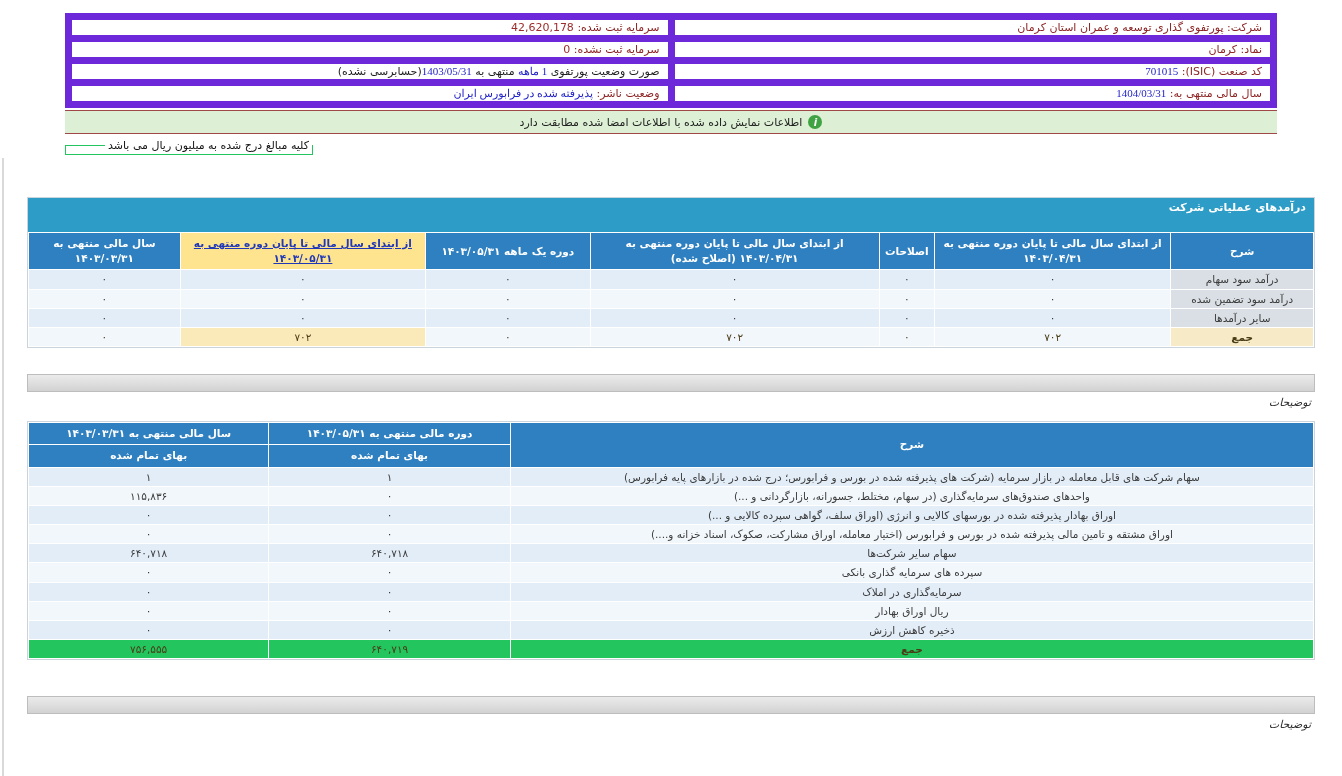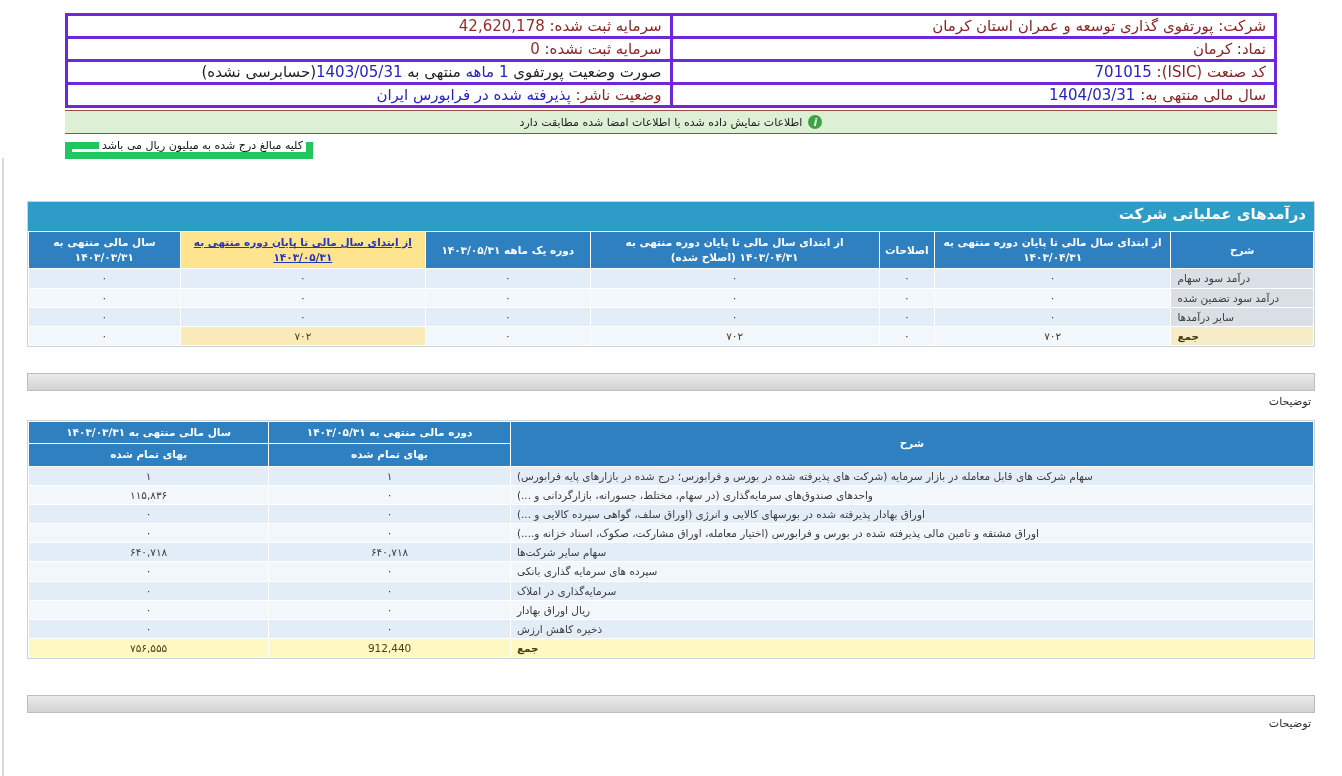--- a/index.html
+++ b/index.html
@@ -10,30 +10,30 @@
     font-size:11px;
     color:#333;
     position:relative;
     overflow:hidden;
   }
 
   
   .top { margin:13px 65px 0 65px; }
   table.info { width:100%; border-collapse:collapse; }
   table.info td {
-    border:3px solid #6d28d9;
+    border:7px solid #6d28d9;
     padding:1px 8px;
     height:18px;
-    font-size:15px;
+    font-size:11px;
     white-space:nowrap;
   }
   table.info td.half { width:50%; }
   .maroon { color:#8d2424; }
   .red    { color:#9c2b2b; }
-  .blue   { color:#2323c8; }
+  .blue   { color:#2323c8;font-family:Liberation Serif, serif; }
   .dark   { color:#1e1e1e; }
 
   
   .banner {
     margin:2px 65px 0 65px;
     background:#ddefd4;
     border-top:1px solid #a04848;
     border-bottom:1px solid #a04848;
     height:24px;
     display:flex;
@@ -53,36 +53,36 @@
     font-size:10px;
     display:flex; align-items:center; justify-content:center;
     flex:0 0 auto;
   }
 
   
   fieldset.amounts {
     width:248px;
     margin:5px auto 0 65px;  
     margin-right:65px;
-    border:7px solid #22c55e;
+    border:1px solid #22c55e;
     height:16px;
   }
   
   fieldset.amounts { margin:5px auto 0 65px; margin-right:auto; margin-left:65px; }
   fieldset.amounts legend { font-size:11px; color:#141414; padding:0 3px; }
 
   
   .main { margin:42px 27px 0 27px; }
   .tbl-wrap { border:1px solid #ccd4db; }
   .title-bar {
     color:#fff;
     font-weight:bold;
-    font-size:15px;
+    font-size:11px;
     text-align:right;
-    padding:3px 8px 8px 8px;
+    padding:3px 8px 18px 8px;
     background:#2d9dc7;
   }
   table.data { width:100%; border-collapse:collapse; table-layout:fixed; }
   table.data thead th {
     background:#2f80c0;
     color:#fff;
     font-weight:bold;
     font-size:10.5px;
     border:1px solid #fff;
     padding:3px 4px;
@@ -98,51 +98,52 @@
   }
   table.data tbody td {
     border:1px solid #fff;
     font-size:10.5px;
     padding:2px 6px;
     height:18px;
     text-align:center;
     color:#3c3c3c;
     line-height:1.35;
   }
-  table.data tbody td.lbl { text-align:left; }
+  table.data tbody td.lbl { text-align:center; }
 
   
   .t1 tbody td.lbl { background:#d9dfe4; }
   .t1 tbody tr:nth-child(odd)  td.val { background:#e3edf7; }
   .t1 tbody tr:nth-child(even) td.val { background:#f2f7fb; }
   .t1 tbody td.val.hl { background:#fdf0c5; }
   .t1 tbody tr.total td { background:#f7ebc7; color:#4a3c16; }
   .t1 tbody tr.total td.lbl { font-weight:bold; }
   .t1 tbody tr.total td.val.hl { background:#fbeab9; }
 
   
   .t2 tbody tr:nth-child(odd)  td { background:#e3edf7; }
   .t2 tbody tr:nth-child(even) td { background:#f2f7fb; }
-  .t2 tbody tr.total td { background:#fef9c3; color:#4a3c16; }
+  .t2 tbody tr.total td { background:#22c55e; color:#4a3c16; }
   .t2 tbody tr.total td.lbl { font-weight:bold; }
 
   
   .notes-bar {
     height:18px;
     background:linear-gradient(#ebebeb, #d2d2d2);
     border:1px solid #bdbdbd;
   }
   .nb1 { margin-top:26px; }
   .nb2 { margin-top:36px; }
   .notes-label {
     text-align:right;
     font-size:11px;
     color:#2e2e2e;
     padding:4px 4px 0 0;
     margin-bottom:12px;
+    font-style:italic;
   }
 
   
   .right-rule {
     position:absolute;
     left:2px; top:158px; bottom:0;
     width:2px;
     background:#d9d9d9;
   }
 </style>
@@ -335,21 +336,21 @@
             <td class="val">۰</td>
             <td class="val">۰</td>
           </tr>
           <tr>
             <td class="lbl">ذخیره کاهش ارزش</td>
             <td class="val">۰</td>
             <td class="val">۰</td>
           </tr>
           <tr class="total">
             <td class="lbl">جمع</td>
-            <td class="val">912,440</td>
+            <td class="val">۶۴۰,۷۱۹</td>
             <td class="val">۷۵۶,۵۵۵</td>
           </tr>
         </tbody>
     </table>
   </div>
 
   <div class="notes-bar nb2"></div>
   <div class="notes-label">توضیحات</div>
 
 </div>

